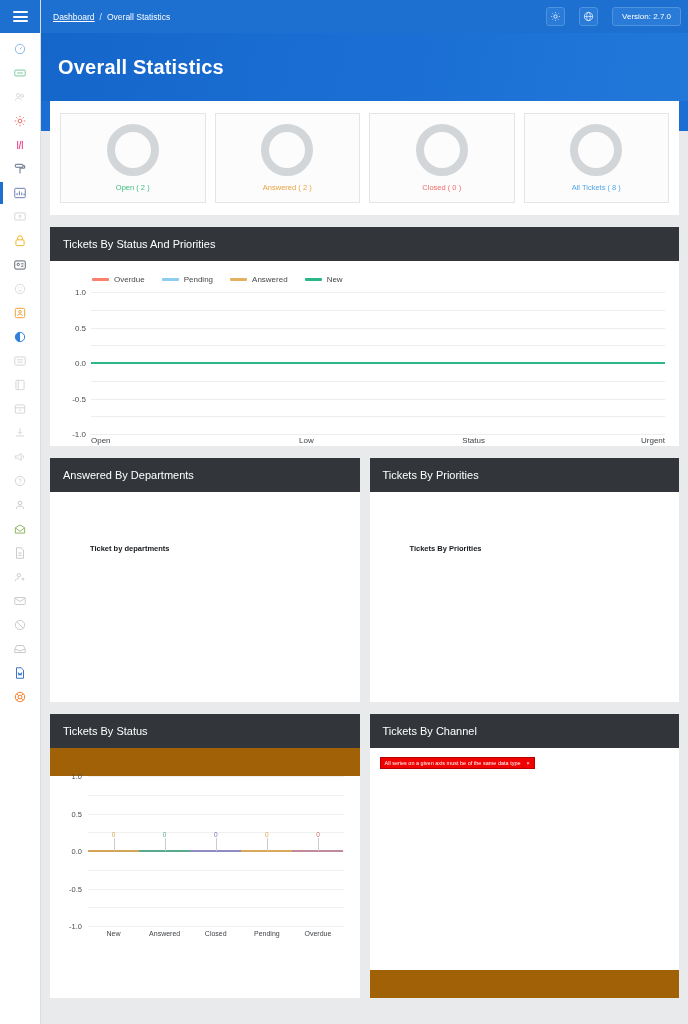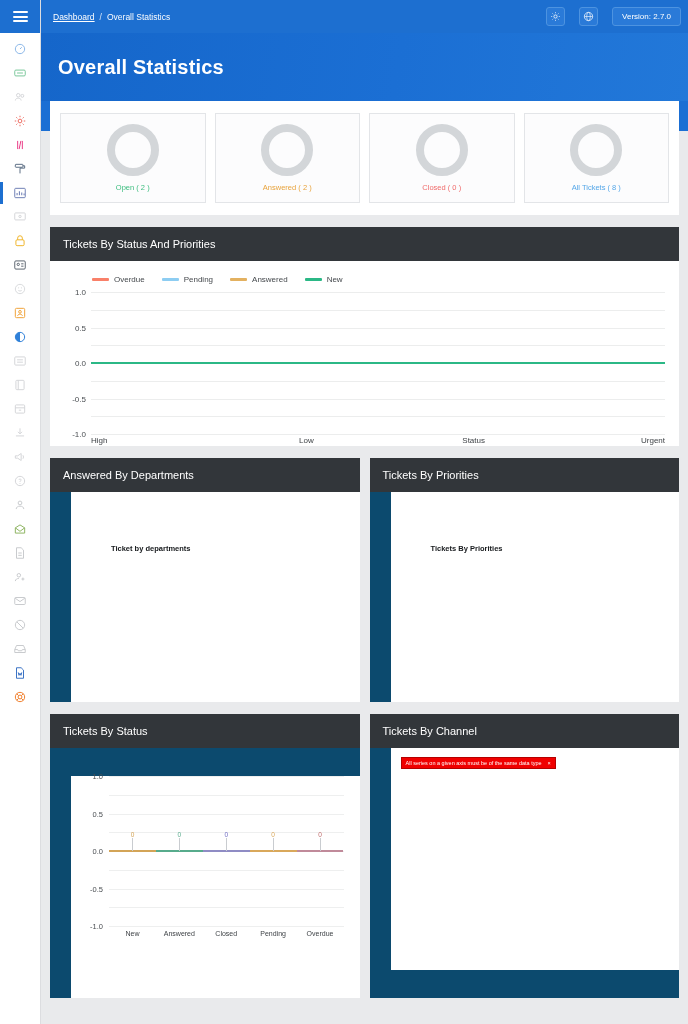--- a/index.html
+++ b/index.html
@@ -89,21 +89,21 @@
     display: flex; flex-direction: column; align-items: center; justify-content: center;
     cursor: pointer;
   }
   .donut {
     width: 52px; height: 52px; border-radius: 50%;
     border: 8px solid #d3d6d9; margin-bottom: 7px;
   }
   .stat-label { font-size: 7.5px; }
 
   
-  .panel { background: #0c4a6e; margin-top: 12px; }
+  .panel { background: #a16207; margin-top: 12px; }
   .panel-head {
     background: #32363a; color: #fff;
     height: 34px; display: flex; align-items: center; padding-left: 13px;
     font-size: 11px;
   }
   .panel-body { background: #fff; }
 
   
   .chart-main { height: 185px; position: relative; padding: 14px 14px 0 14px; }
   .legend { display: flex; gap: 17px; padding-left: 28px; margin-bottom: 8px; }
@@ -116,21 +116,21 @@
     position: absolute; right: 100%; margin-right: 5px;
     font-size: 8px; color: #4a4e52; transform: translateY(-50%); white-space: nowrap;
   }
   .zeroline { position: absolute; left: 0; right: 0; height: 2px; }
   .xlabels { position: relative; margin-left: 27px; height: 14px; }
   .xlabel { position: absolute; top: 2px; font-size: 8px; color: #3f4347; }
 
   
   .row2 { display: flex; gap: 10px; margin-top: 12px; }
   .row2 .panel { flex: 1; margin-top: 0; }
-  .mini-body { height: 210px; position: relative; margin-left: 21px; }
+  .mini-body { height: 210px; position: relative; }
   .mini-caption {
     position: absolute; left: 40px; top: 52px;
     font-size: 7.5px; font-weight: bold; color: #15181b;
   }
   .mini-body.tall { height: 222px; }
 
   .err-badge {
     position: absolute; left: 10px; top: 9px;
     background: #f00000; border: 1px solid #b50000; color: #fff;
     font-size: 5.5px; padding: 2px 4px;
@@ -434,21 +434,21 @@
                 <div class="ytick" style="top: 25%;">0.5</div>
                 <div class="ytick" style="top: 50%;">0.0</div>
                 <div class="ytick" style="top: 75%;">-0.5</div>
                 <div class="ytick" style="top: 100%;">-1.0</div>
                 <div class="zeroline" style="top: calc(50% - 1px); background: rgb(249, 128, 105);"></div>
                 <div class="zeroline" style="top: calc(50% - 1px); background: rgb(141, 205, 242);"></div>
                 <div class="zeroline" style="top: calc(50% - 1px); background: rgb(227, 177, 96);"></div>
                 <div class="zeroline" style="top: calc(50% - 1px); background: rgb(43, 184, 134);"></div>
               </div>
             <div class="xlabels" id="main-xlabels">
-                <div class="xlabel" style="left: 0px;">High</div>
+                <div class="xlabel" style="left: 0px;">Open</div>
                 <div class="xlabel" style="left: 33.3333%; transform: translateX(-50%); margin-left: 24px;">Low</div>
                 <div class="xlabel" style="left: 66.6667%; transform: translateX(-50%);">Status</div>
                 <div class="xlabel" style="right: 0px;">Urgent</div>
               </div>
           </div>
         </div>
       </div>
 
       <div class="row2">
         <div class="panel">

